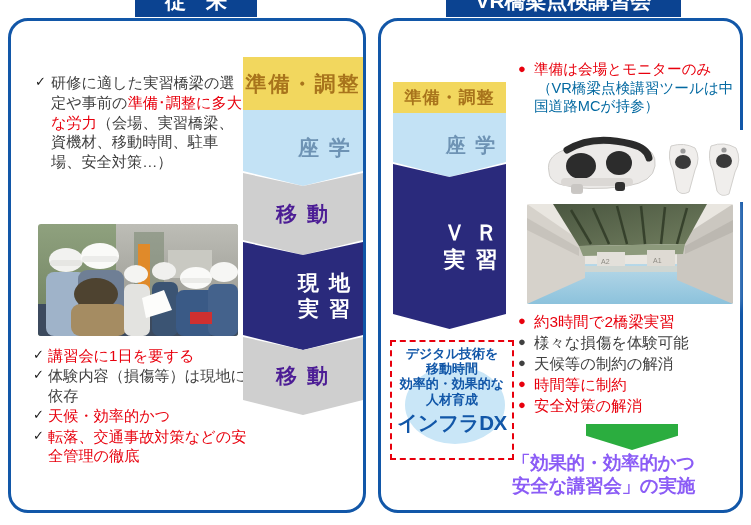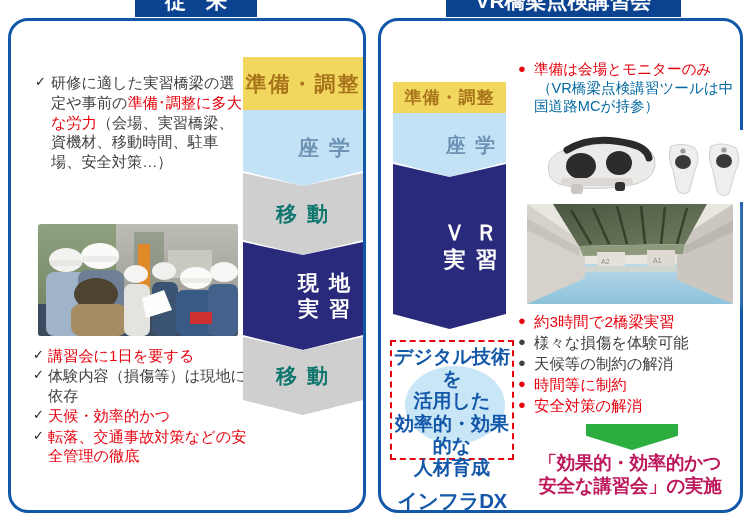--- a/index.html
+++ b/index.html
@@ -61,21 +61,21 @@
     display:flex;align-items:center;justify-content:center;
     text-align:center;font-weight:bold;
   }
   .seg.chev{ -webkit-clip-path:polygon(0 0,100% 0,100% calc(100% - 15px),50% 100%,0 calc(100% - 15px));
              clip-path:polygon(0 0,100% 0,100% calc(100% - 15px),50% 100%,0 calc(100% - 15px));padding-left:44px; }
   .seg.chevtop{ -webkit-clip-path:polygon(0 0,50% 13px,100% 0,100% calc(100% - 15px),50% 100%,0 calc(100% - 15px));
                 clip-path:polygon(0 0,50% 13px,100% 0,100% calc(100% - 15px),50% 100%,0 calc(100% - 15px)); }
   .seg.flat{}
   .seg-yellow{background:#f2d75e;color:#a8741c;}
   .seg-lblue {background:#c3e2f5;color:#6e93b4;}
-  .seg-gray  {background:#cfcfcf;color:#0f766e;}
+  .seg-gray  {background:#cfcfcf;color:#4c1d95;}
   .seg-navy  {background:#2a2a7c;color:#ffffff;padding-left:44px;}
 
   #flow-left{left:243px;top:57px;width:120px;}
   #flow-left .seg{font-size:21px;letter-spacing:2px;}
   #flow-left .s-prep {height:53px;}
   #flow-left .s-lect {height:76px;}
   #flow-left .s-move1{height:82px;margin-top:-13px;}
   #flow-left .s-field{height:108px;margin-top:-13px;line-height:1.22;text-align:center;}
   #flow-left .s-move2{height:78px;margin-top:-13px;}
 
@@ -94,25 +94,25 @@
     border:2.5px dashed #e8000d;box-sizing:border-box;
     display:flex;flex-direction:column;align-items:center;justify-content:flex-start;
     padding-top:4px;
   }
   #dx-ellipse{
     position:absolute;left:13px;top:24px;width:100px;height:78px;
     background:#c9e6f7;border-radius:50%;z-index:0;
   }
   #dx-text{
     position:relative;z-index:1;text-align:center;color:#1257a8;
-    font-size:19px;line-height:1.17;font-weight:bold;
+    font-size:13px;line-height:1.17;font-weight:bold;
   }
   #dx-title{
     position:relative;z-index:1;text-align:center;color:#1257a8;
-    font-size:20.5px;font-weight:bold;letter-spacing:-.5px;margin-top:8px;
+    font-size:20.5px;font-weight:bold;letter-spacing:-.5px;margin-top:2px;
   }
 
   
   #right-top-note{
     position:absolute;left:518px;top:60px;width:222px;
     font-size:14.6px;line-height:1.27;
   }
   .dot-row{display:flex;align-items:flex-start;}
   .dot-mark{flex:0 0 16px;font-size:13px;line-height:1.4;}
   .dot-body{flex:1 1 auto;}
@@ -134,21 +134,21 @@
   #right-bullets .dot-row{margin-bottom:1px;}
 
   #green-arrow{
     position:absolute;left:586px;top:424px;width:92px;height:26px;
     background:#2bad3f;
     -webkit-clip-path:polygon(0 0,100% 0,100% 45%,50% 100%,0 45%);
     clip-path:polygon(0 0,100% 0,100% 45%,50% 100%,0 45%);
   }
   #conclusion{
     position:absolute;left:512px;top:452px;width:236px;
-    text-align:center;color:#be185d;font-weight:bold;
+    text-align:left;color:#8b5cf6;font-weight:bold;
     font-size:18.5px;line-height:1.24;letter-spacing:-.3px;
   }
 </style>
 </head>
 <body>
 
 <div class="stage">
 
   <div class="panel" id="panel-left">
 
@@ -247,21 +247,21 @@
         <span>Ｖ Ｒ</span>
         <span>実 習</span>
       </span>
     </div>
   </div>
 
   <div id="dx-box">
     <div id="dx-ellipse"></div>
     <div id="dx-text">
       <span>デジタル技術を</span><br>
-      <span>活用した</span><br>
+      <span>移動時間</span><br>
       <span>効率的・効果的な</span><br>
       <span>人材育成</span>
     </div>
     <div id="dx-title">インフラDX</div>
   </div>
 
   <div id="right-top-note">
     <div class="dot-row">
       <span class="dot-mark txt-red">●</span>
       <span class="dot-body"><span class="txt-red">準備は会場とモニターのみ</span><span class="note-sub">（VR橋梁点検講習ツールは中国道路MCが持参）</span></span>

